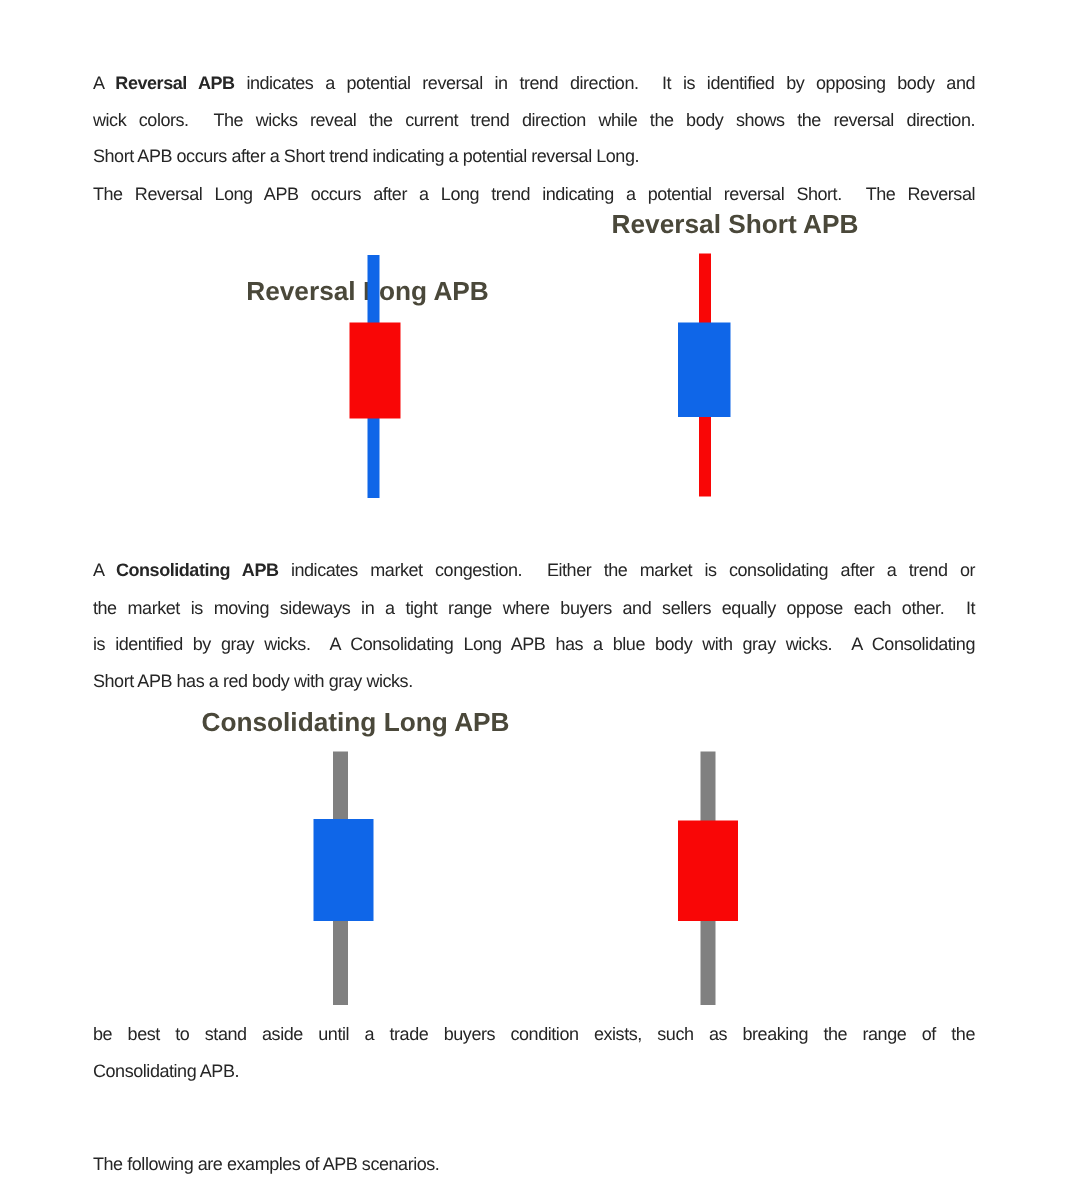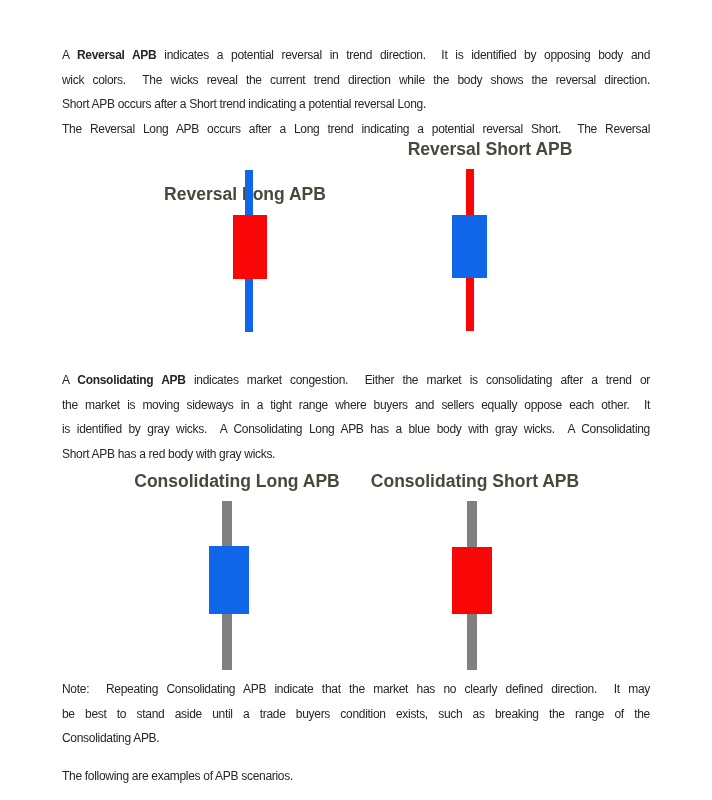--- a/index.html
+++ b/index.html
@@ -77,34 +77,32 @@
   </div>
 
   <div class="para" style="top:368px;">
     <div class="pline j"><span>A </span><b>Consolidating APB</b><span> indicates market congestion.  Either the market is consolidating after a trend or</span></div>
     <div class="pline j">the market is moving sideways in a tight range where buyers and sellers equally oppose each other.  It</div>
     <div class="pline j">is identified by gray wicks.  A Consolidating Long APB has a blue body with gray wicks.  A Consolidating</div>
     <div class="pline">Short APB has a red body with gray wicks.</div>
   </div>
 
   <div class="dtitle" style="left:237px;top:470px;text-align:center;">Consolidating Long APB</div>
-  <div class="dtitle" style="left:475px;top:470px;">Consolidating Short APB</div>
 
   <div class="candle" style="left:209px;top:501px;width:40px;height:169px;">
     <div class="wick" style="left: 13px; top: 0px; width: 10px; height: 169px; background: rgb(128, 128, 128);"></div>
     <div class="cbody" style="left: 0px; top: 45px; width: 40px; height: 68px; background: rgb(15, 102, 232);"></div>
   </div>
 
   <div class="candle" style="left:452px;top:501px;width:40px;height:169px;">
     <div class="wick" style="left: 15px; top: 0px; width: 10px; height: 169px; background: rgb(128, 128, 128);"></div>
     <div class="cbody" style="left: 0px; top: 46px; width: 40px; height: 67px; background: rgb(249, 6, 6);"></div>
   </div>
 
   <div class="para" style="top:677px;">
-    <div class="pline j">Note:  Repeating Consolidating APB indicate that the market has no clearly defined direction.  It may</div>
     <div class="pline j">be best to stand aside until a trade buyers condition exists, such as breaking the range of the</div>
     <div class="pline">Consolidating APB.</div>
   </div>
 
   <div class="para" style="top:764px;">
     <div class="pline">The following are examples of APB scenarios.</div>
   </div>
 
 </div>
 

